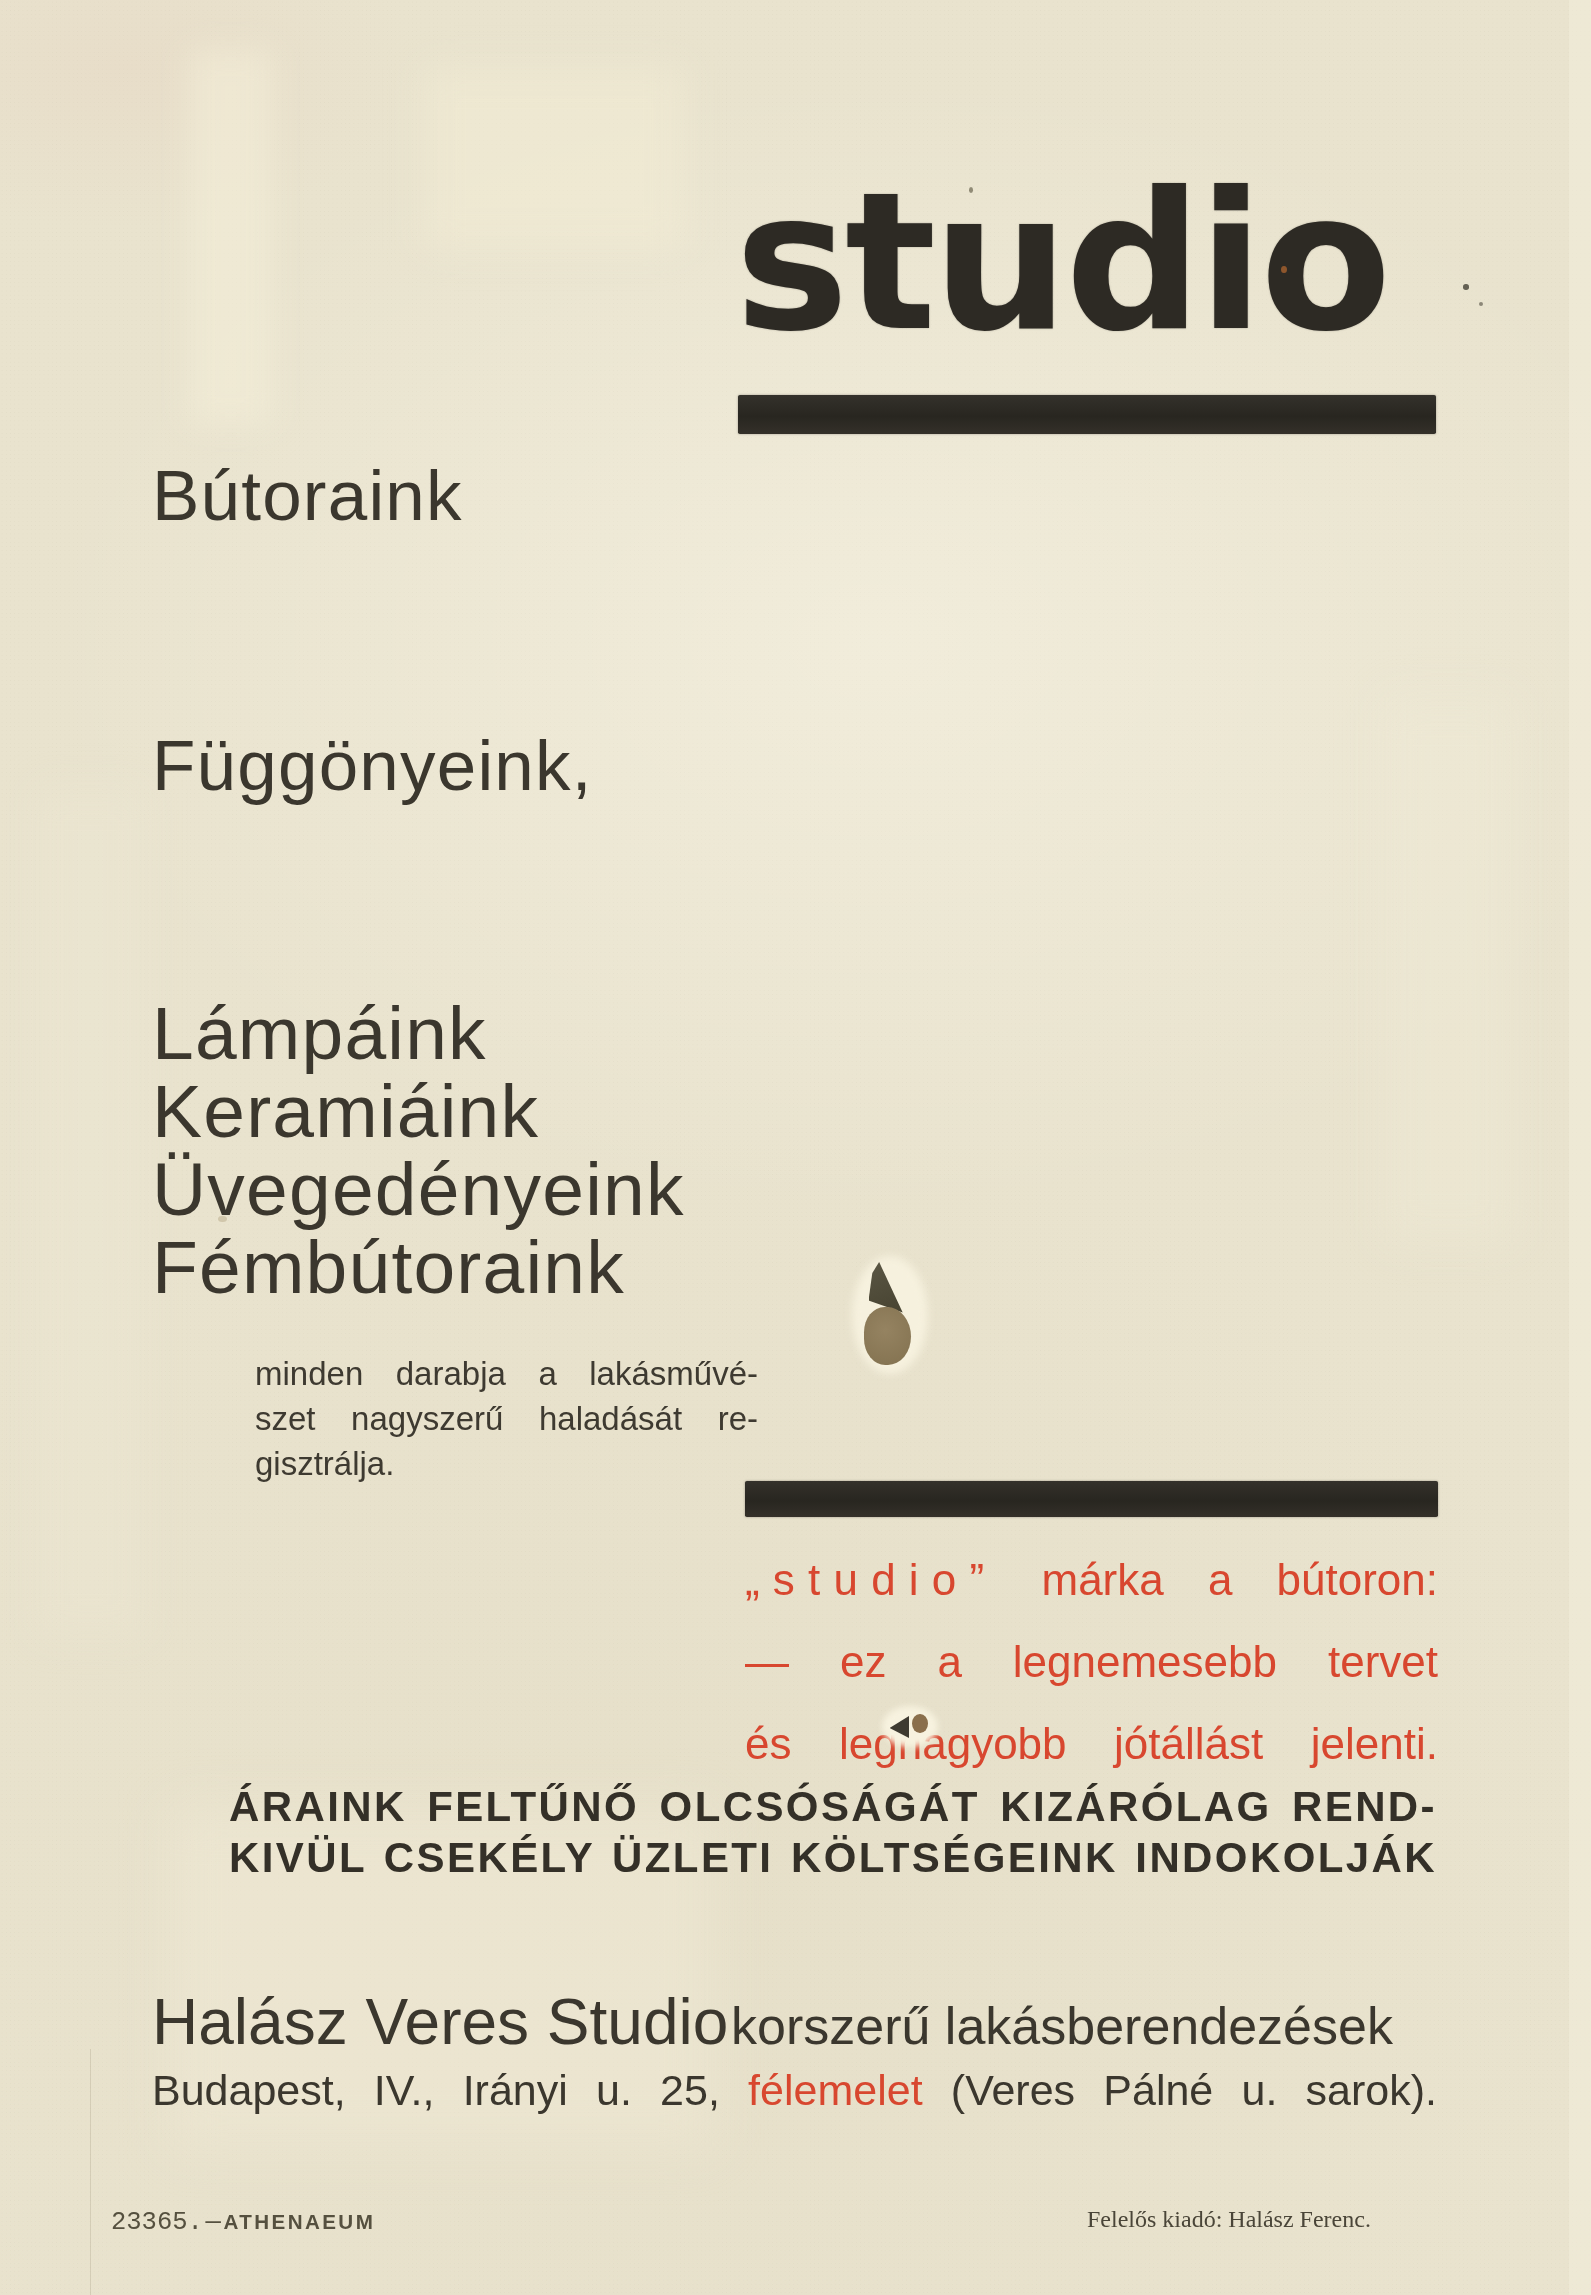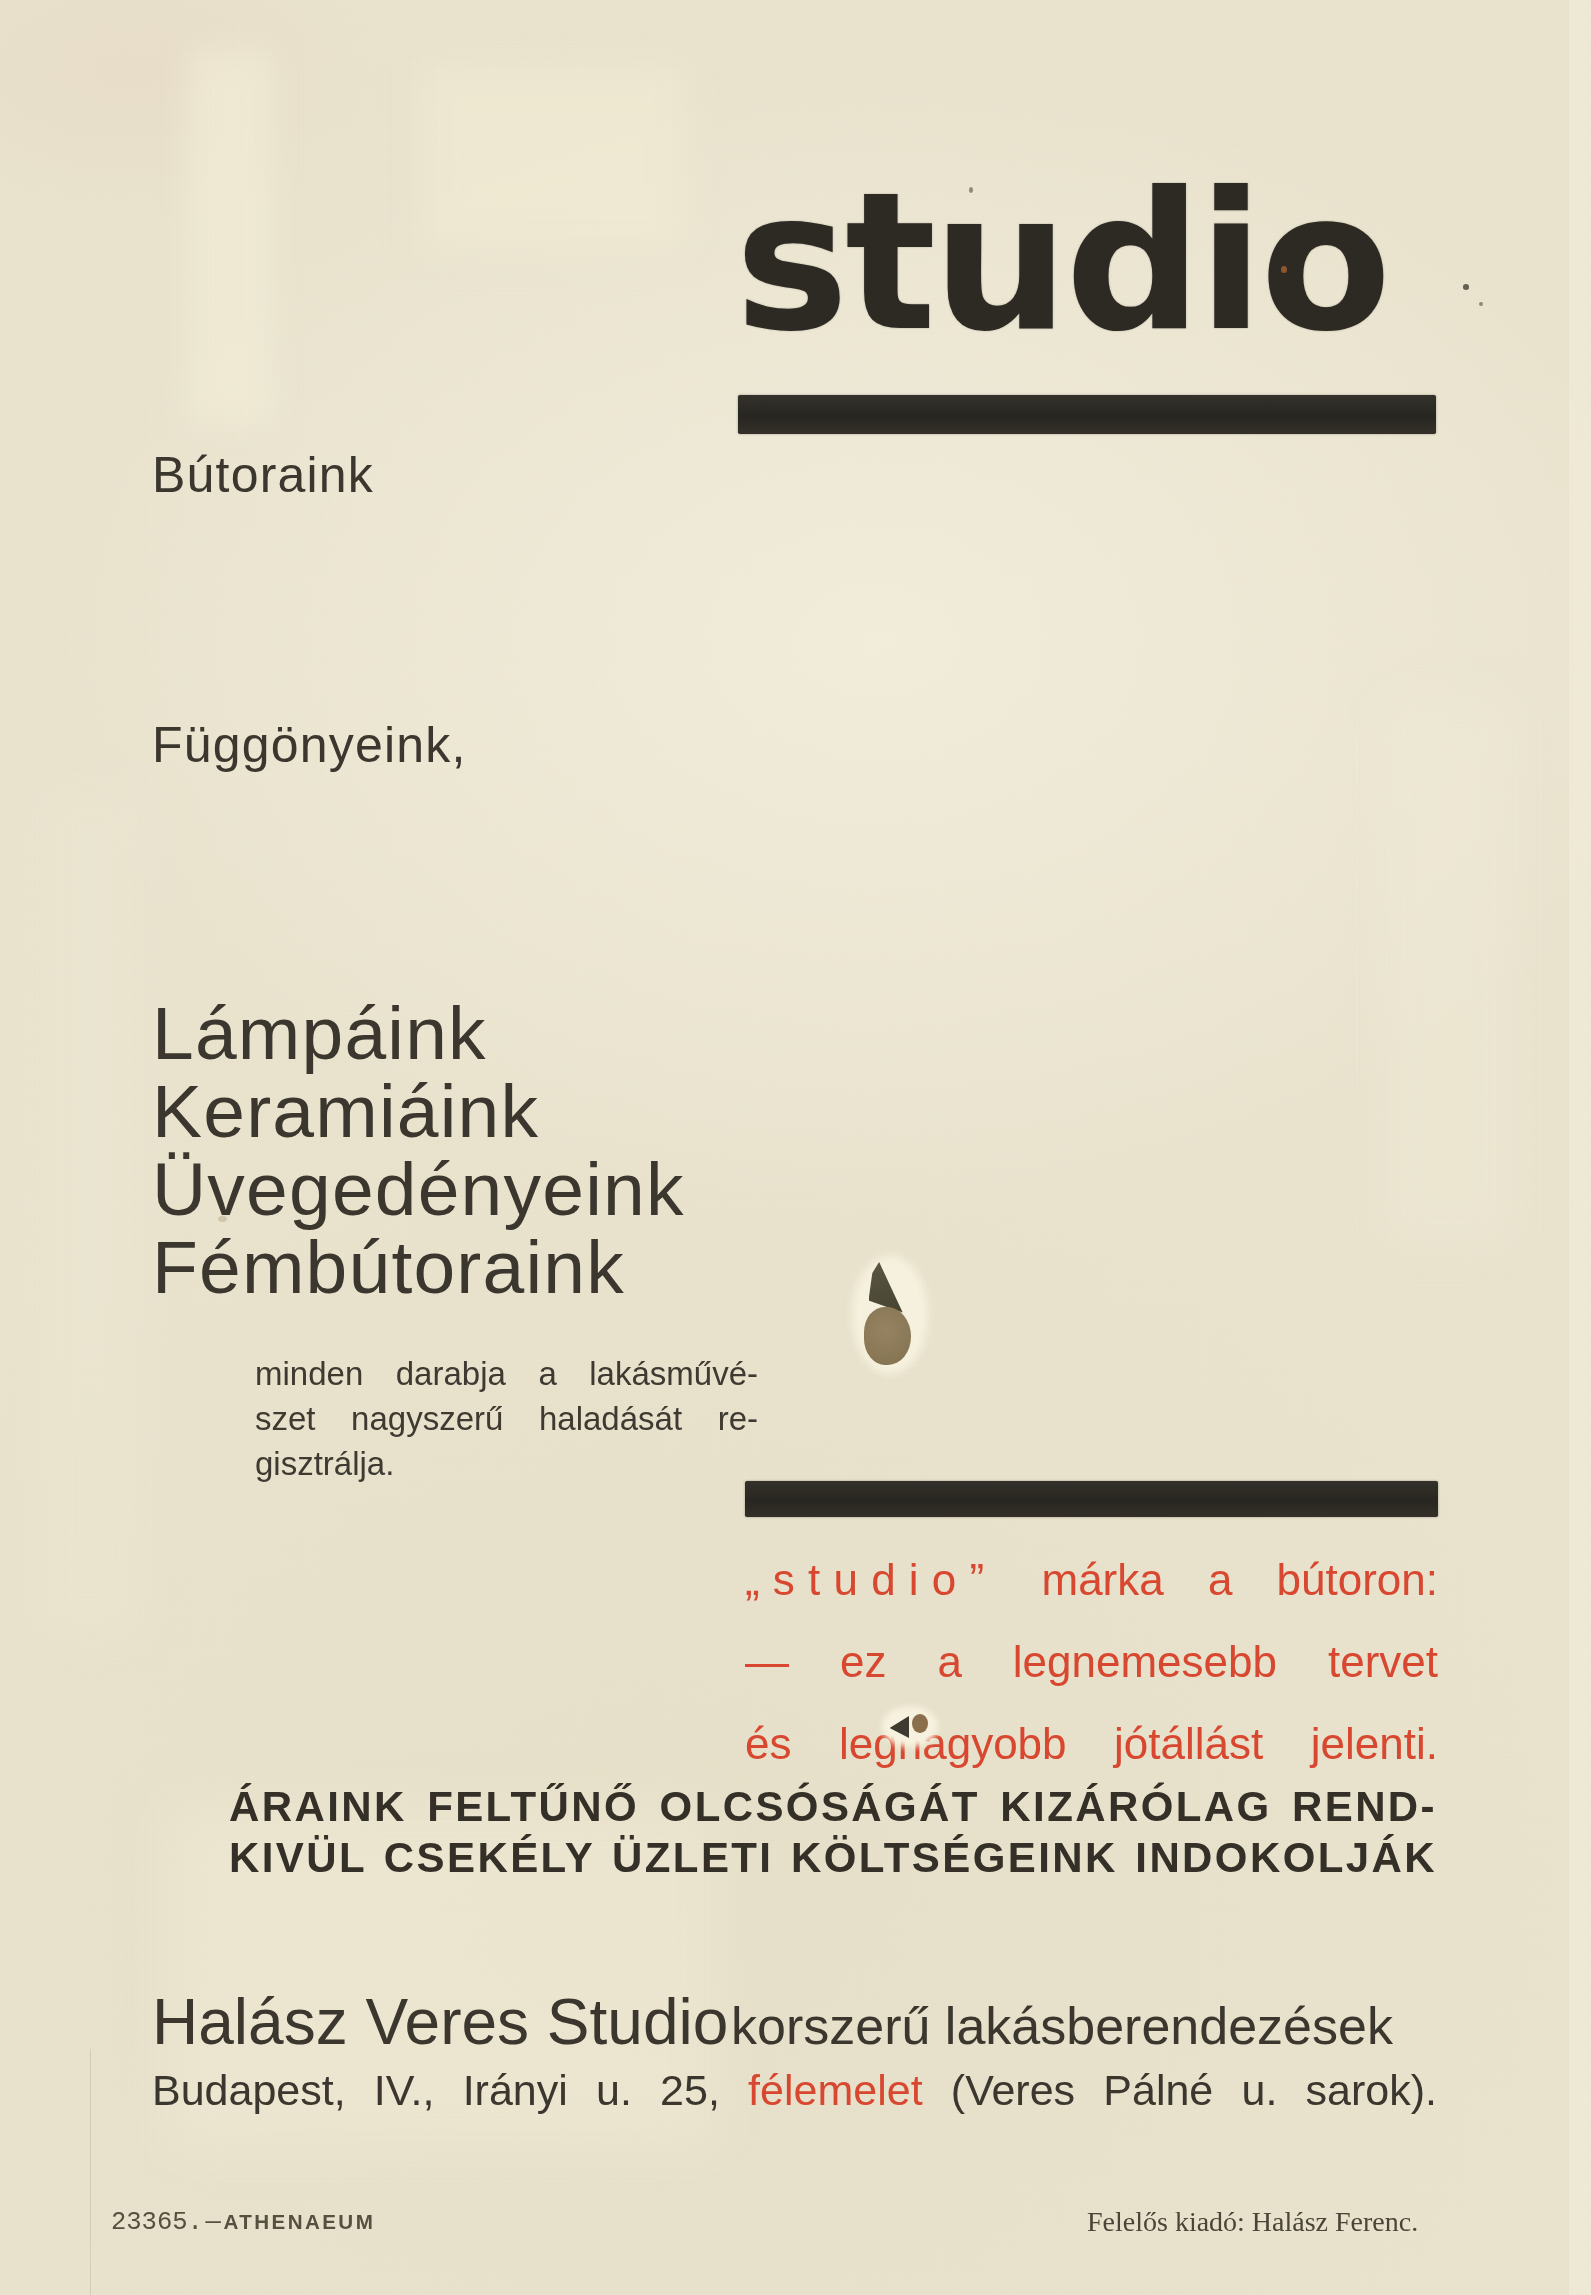--- a/index.html
+++ b/index.html
@@ -40,26 +40,27 @@
     background: linear-gradient(180deg, #34312b, #282620 55%, #343029);
     border-radius: 1.8px;
     box-shadow: 0 0 2.4px rgba(40,38,32,0.4);
   }
   .bar-1 { left: 738px; top: 395px; width: 698px; height: 39px; }
   .bar-2 { left: 745px; top: 1481px; width: 693px; height: 36px; }
 
   .heading {
     position: absolute;
     left: 152px;
-    font-size: 50px;
+    font-size: 71px;
     font-weight: 400;
     letter-spacing: 1.2px;
     color: #3b372e;
     white-space: nowrap;
     line-height: 1;
+    margin-top: 10px;
   }
   .heading-stack {
     position: absolute;
     left: 152px;
     font-size: 75px;
     font-weight: 400;
     letter-spacing: 1.2px;
     color: #3b372e;
     line-height: 78px;
     white-space: nowrap;
@@ -128,21 +129,21 @@
     white-space: nowrap;
   }
   .footer-left .num { font-family: "Liberation Mono", monospace; font-size: 25.5px; }
   .footer-left .dash { font-family: "Liberation Mono", monospace; font-size: 25.5px; }
   .footer-left .printer { font-size: 20.6px; letter-spacing: 2.4px; font-weight: 700; }
 
   .footer-right {
     position: absolute;
     left: 1087px; top: 2206px;
     font-family: "Liberation Serif", serif;
-    font-size: 28px;
+    font-size: 24px;
     color: #4a4538;
     white-space: nowrap;
   }
 
   
   .stain-large { position: absolute; left: 860px; top: 1262px; width: 61px; height: 106px; }
   .stain-large .halo { position: absolute; left: -8.5px; top: -6px; width: 76px; height: 118px; background: #f6f1de; border-radius: 50%; filter: blur(4.2px); }
   .stain-large .tri { position: absolute; left: 8.5px; top: 0; width: 38px; height: 55px; background: linear-gradient(160deg, #5a5644, #45412f); clip-path: polygon(28% 0, 90% 92%, 0 70%, 10% 20%); }
   .stain-large .blob { position: absolute; left: 3.6px; top: 45px; width: 47px; height: 58px; background: radial-gradient(circle at 45% 40%, #958361, #82714f); border-radius: 46% 54% 52% 48%; }
 

